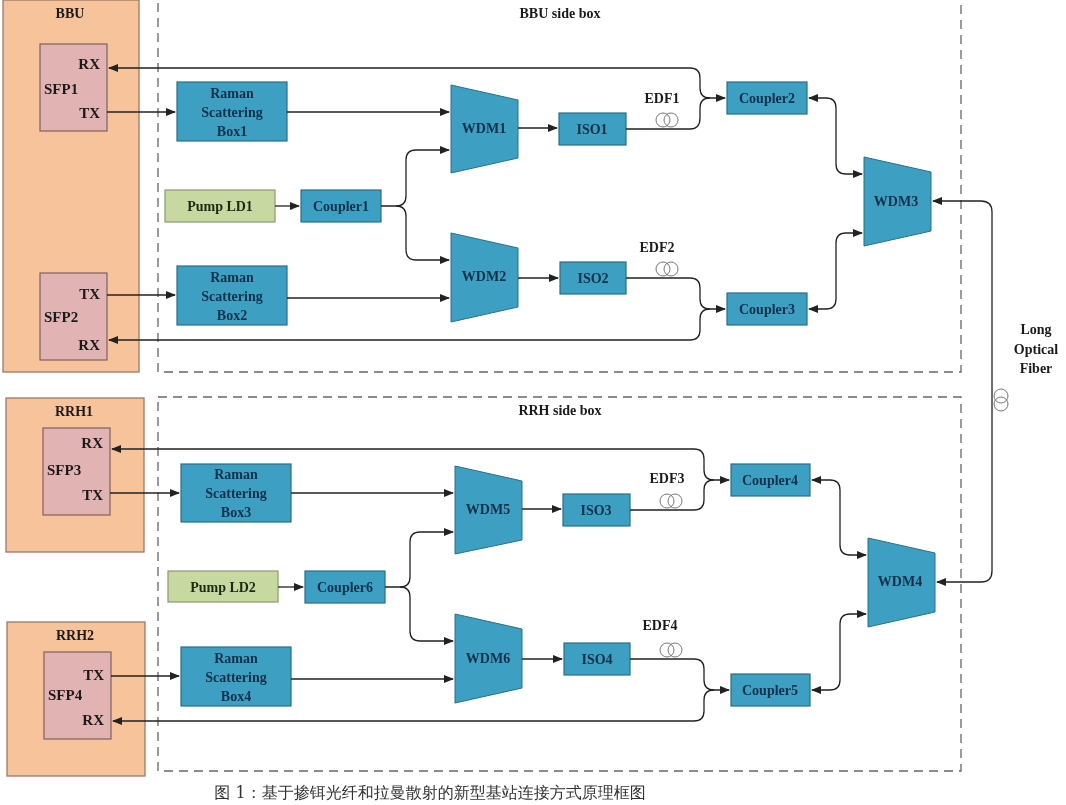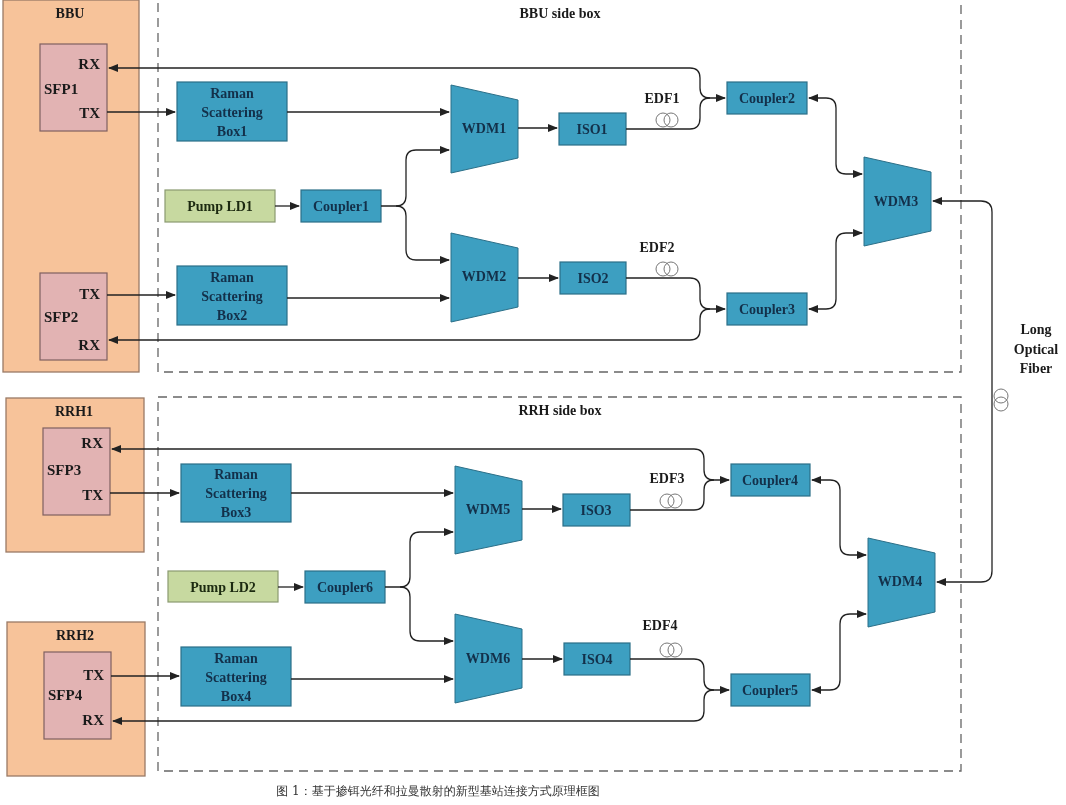--- a/index.html
+++ b/index.html
@@ -1,22 +1,22 @@
 <!DOCTYPE html>
 <html><head>
 <meta charset="utf-8">
 <style>
   html, body { margin: 0; padding: 0; background: #ffffff; }
   body { width: 1066px; height: 805px; position: relative; overflow: hidden;
          font-family: "Liberation Serif", serif; }
   svg { position: absolute; left: 0; top: 0; }
   .lbl { font-family: "Liberation Serif", serif; font-weight: bold; fill: #1a1a1a; }
   .blk-text { font-family: "Liberation Serif", serif; font-weight: bold; fill: #13304a; }
-  .caption { position: absolute; left: 8px; width: 860px; top: 783px; text-align: center;
-             font-family: "DejaVu Serif", serif; font-size: 12px; color: #333; }
+  .caption { position: absolute; left: 0; width: 860px; top: 783px; text-align: center;
+             font-family: "DejaVu Serif", serif; font-size: 16px; color: #333; }
 </style>
 </head>
 <body>
 
 <svg width="1066" height="805" viewBox="0 0 1066 805">
   <defs>
     <marker id="arr" markerWidth="10" markerHeight="8" refX="9" refY="4" orient="auto" markerUnits="userSpaceOnUse">
       <path d="M0,0 L10,4 L0,8 Z" fill="#222"></path>
     </marker>
     <marker id="arrS" markerWidth="10" markerHeight="8" refX="1" refY="4" orient="auto" markerUnits="userSpaceOnUse">

